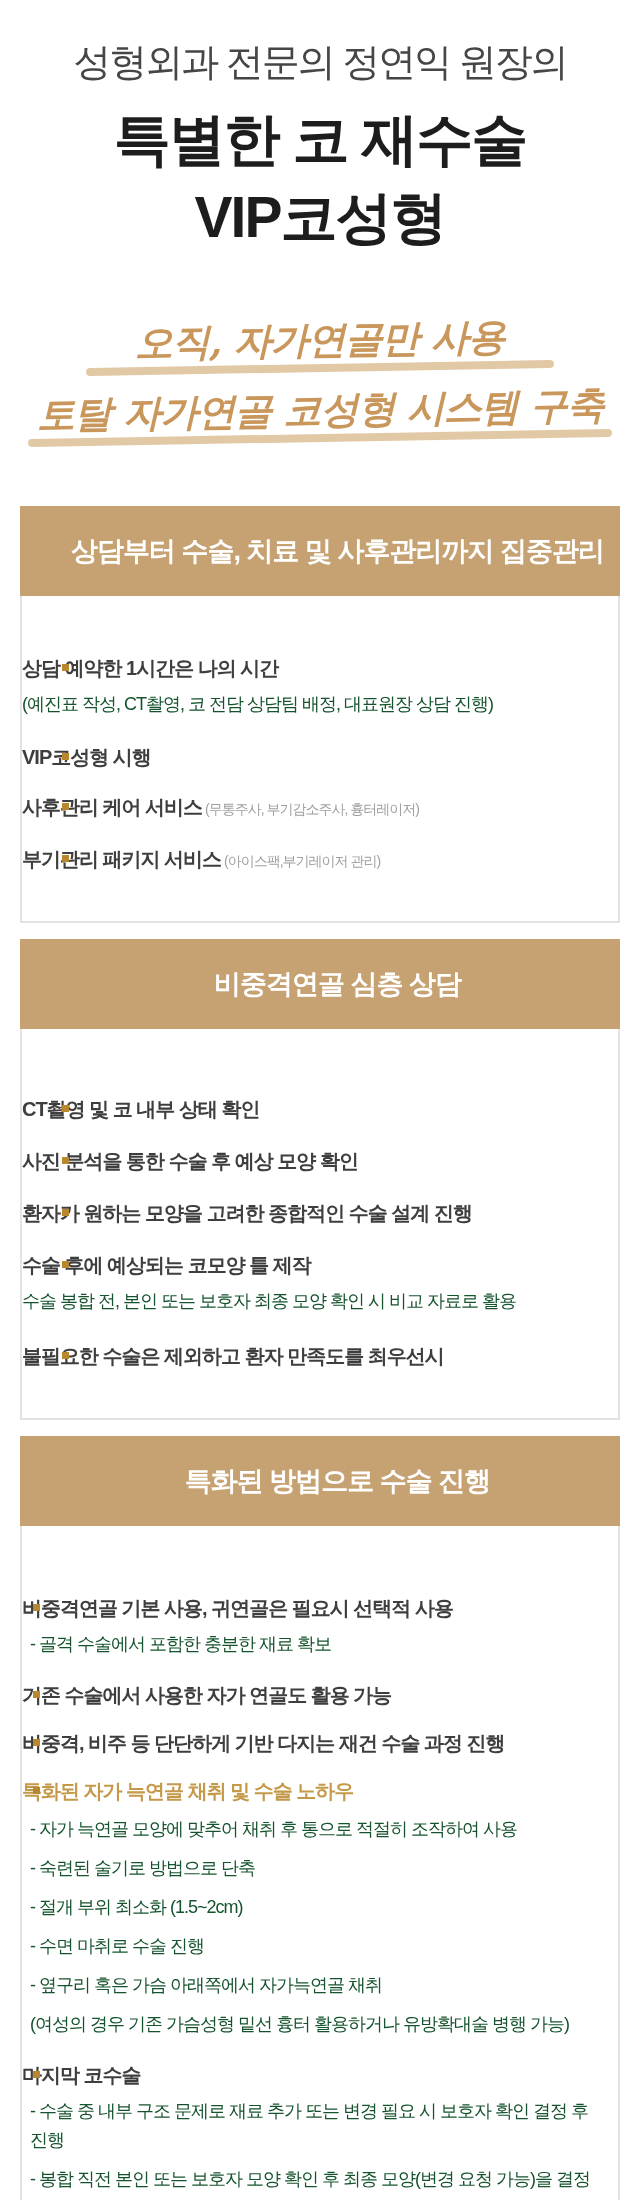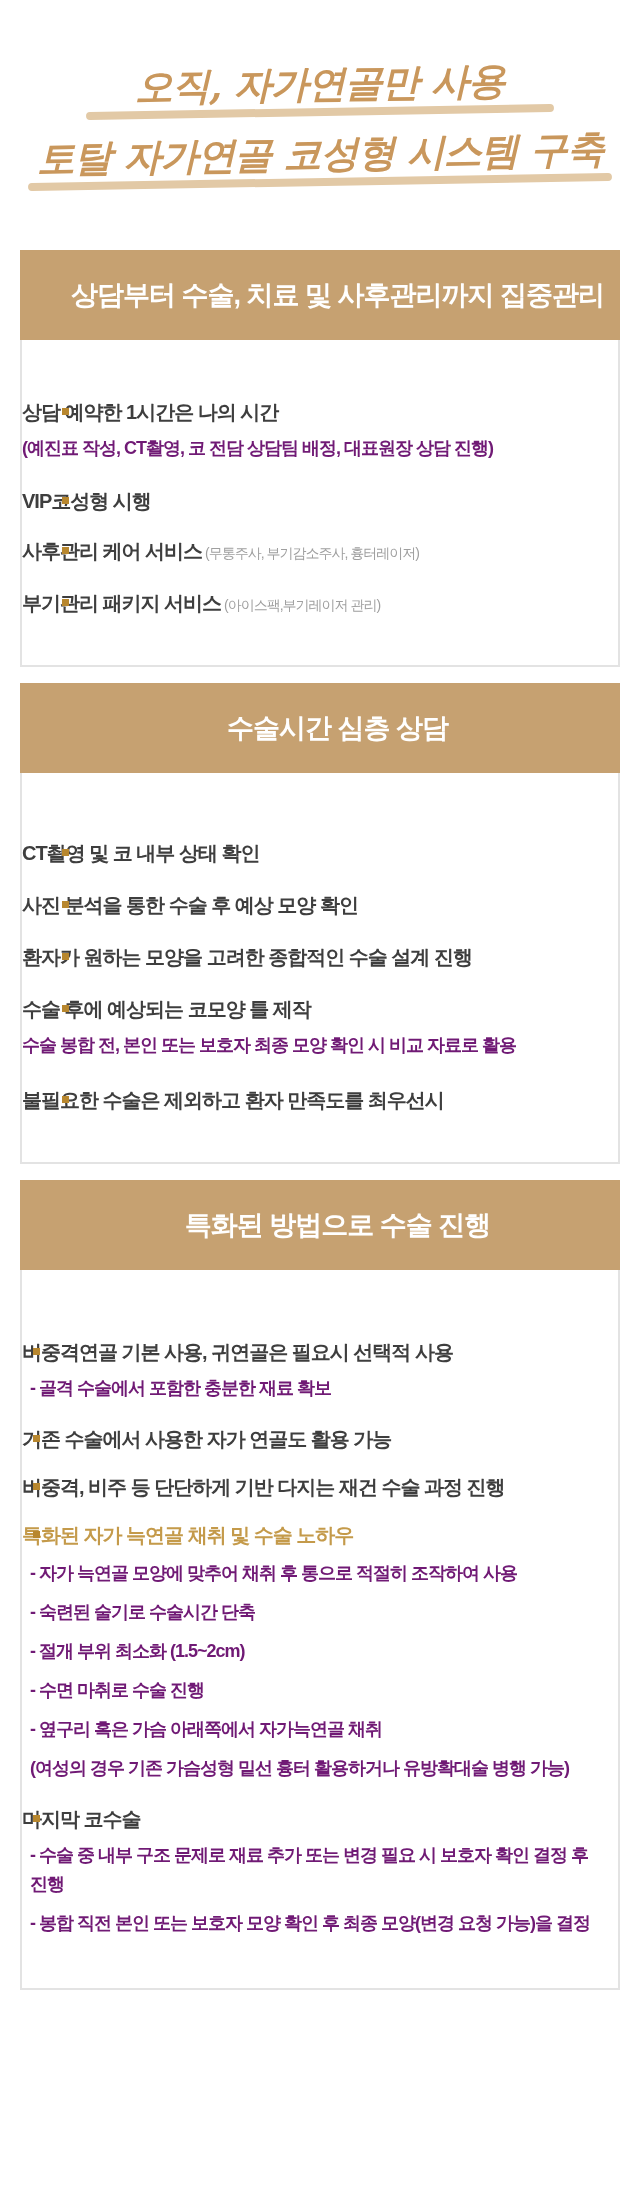--- a/index.html
+++ b/index.html
@@ -30,37 +30,41 @@
   .card-body{background:#fff;border:2px solid var(--border,#e3e3e3);border-top:none;box-sizing:border-box;}
 
   
   .item{position:relative;padding-right:14px;}
   .item + .item{margin-top:26px;}
   .bullet{position:absolute;left:40px;top:8px;width:7px;height:7px;background:var(--bullet,#b8872e);}
   .item-title{font-size:20px;font-weight:700;color:#3e3e3e;letter-spacing:-1px;line-height:24px;}
   .item-title.highlight .t{color:var(--gold,#c49a4a);}
   .item-title.highlight + .sub{margin-top:12px;}
   .note{font-weight:400;font-size:14px;color:#9f9f9f;letter-spacing:-1px;}
-  .sub{margin-top:10px;font-size:18px;font-weight:700;color:#701a75;letter-spacing:-1px;line-height:29px;}
+  .sub{margin-top:10px;font-size:18px;font-weight:400;color:#14532d;letter-spacing:-1px;line-height:29px;}
 
   .sec-0 .card-body{padding:60px 0 48px 0;}
   .sec-1 .card-body{padding:68px 0 50px 0;}
   .sec-1 .item + .item{margin-top:28px;}
   
   .sec-2 .card-body{padding:70px 0 50px 0;}
   .sec-2 .item{}
   .sec-2 .bullet{left:11px;}
   .sec-2 .item + .item{margin-top:24px;}
   .sec-2 .sub{padding-left:8px;}
 </style>
 </head>
 <body>
 
 <div class="page">
 
+  <header class="hero">
+    <div class="hero-subtitle">성형외과 전문의 정연익 원장의</div>
+    <h1 class="hero-title"><span>특별한 코 재수술</span><br><span>VIP코성형</span></h1>
+  </header>
 
   <div class="handwriting">
     <div class="hw-line">
       <span class="hw-text">오직, 자가연골만 사용</span>
       <div class="hw-underline w1"></div>
     </div>
     <div class="hw-line">
       <span class="hw-text">토탈 자가연골 코성형 시스템 구축</span>
       <div class="hw-underline w2"></div>
     </div>
@@ -87,21 +91,21 @@
           </div>
           <div class="item">
             <span class="bullet"></span>
             <div class="item-title"><span class="t">부기관리 패키지 서비스</span><span class="note"> (아이스팩,부기레이저 관리)</span></div>
           </div>
         </div>
   </section>
 
   <section class="card sec-1">
     <div class="card-header">
-      <span>수술시간 심층 상담</span>
+      <span>비중격연골 심층 상담</span>
     </div>
     <div class="card-body">
           <div class="item">
             <span class="bullet"></span>
             <div class="item-title"><span class="t">CT촬영 및 코 내부 상태 확인</span></div>
           </div>
           <div class="item">
             <span class="bullet"></span>
             <div class="item-title"><span class="t">사진 분석을 통한 수술 후 예상 모양 확인</span></div>
           </div>
@@ -136,21 +140,21 @@
             <div class="item-title"><span class="t">기존 수술에서 사용한 자가 연골도 활용 가능</span></div>
           </div>
           <div class="item">
             <span class="bullet"></span>
             <div class="item-title"><span class="t">비중격, 비주 등 단단하게 기반 다지는 재건 수술 과정 진행</span></div>
           </div>
           <div class="item">
             <span class="bullet"></span>
             <div class="item-title highlight"><span class="t">특화된 자가 늑연골 채취 및 수술 노하우</span></div>
             <div class="sub">- 자가 늑연골 모양에 맞추어 채취 후 통으로 적절히 조작하여 사용</div>
-            <div class="sub">- 숙련된 술기로 수술시간 단축</div>
+            <div class="sub">- 숙련된 술기로 방법으로 단축</div>
             <div class="sub">- 절개 부위 최소화 (1.5~2cm)</div>
             <div class="sub">- 수면 마취로 수술 진행</div>
             <div class="sub">- 옆구리 혹은 가슴 아래쪽에서 자가늑연골 채취</div>
             <div class="sub">(여성의 경우 기존 가슴성형 밑선 흉터 활용하거나 유방확대술 병행 가능)</div>
           </div>
           <div class="item">
             <span class="bullet"></span>
             <div class="item-title"><span class="t">마지막 코수술</span></div>
             <div class="sub">- 수술 중 내부 구조 문제로 재료 추가 또는 변경 필요 시 보호자 확인 결정 후 진행</div>
             <div class="sub">- 봉합 직전 본인 또는 보호자 모양 확인 후 최종 모양(변경 요청 가능)을 결정</div>

